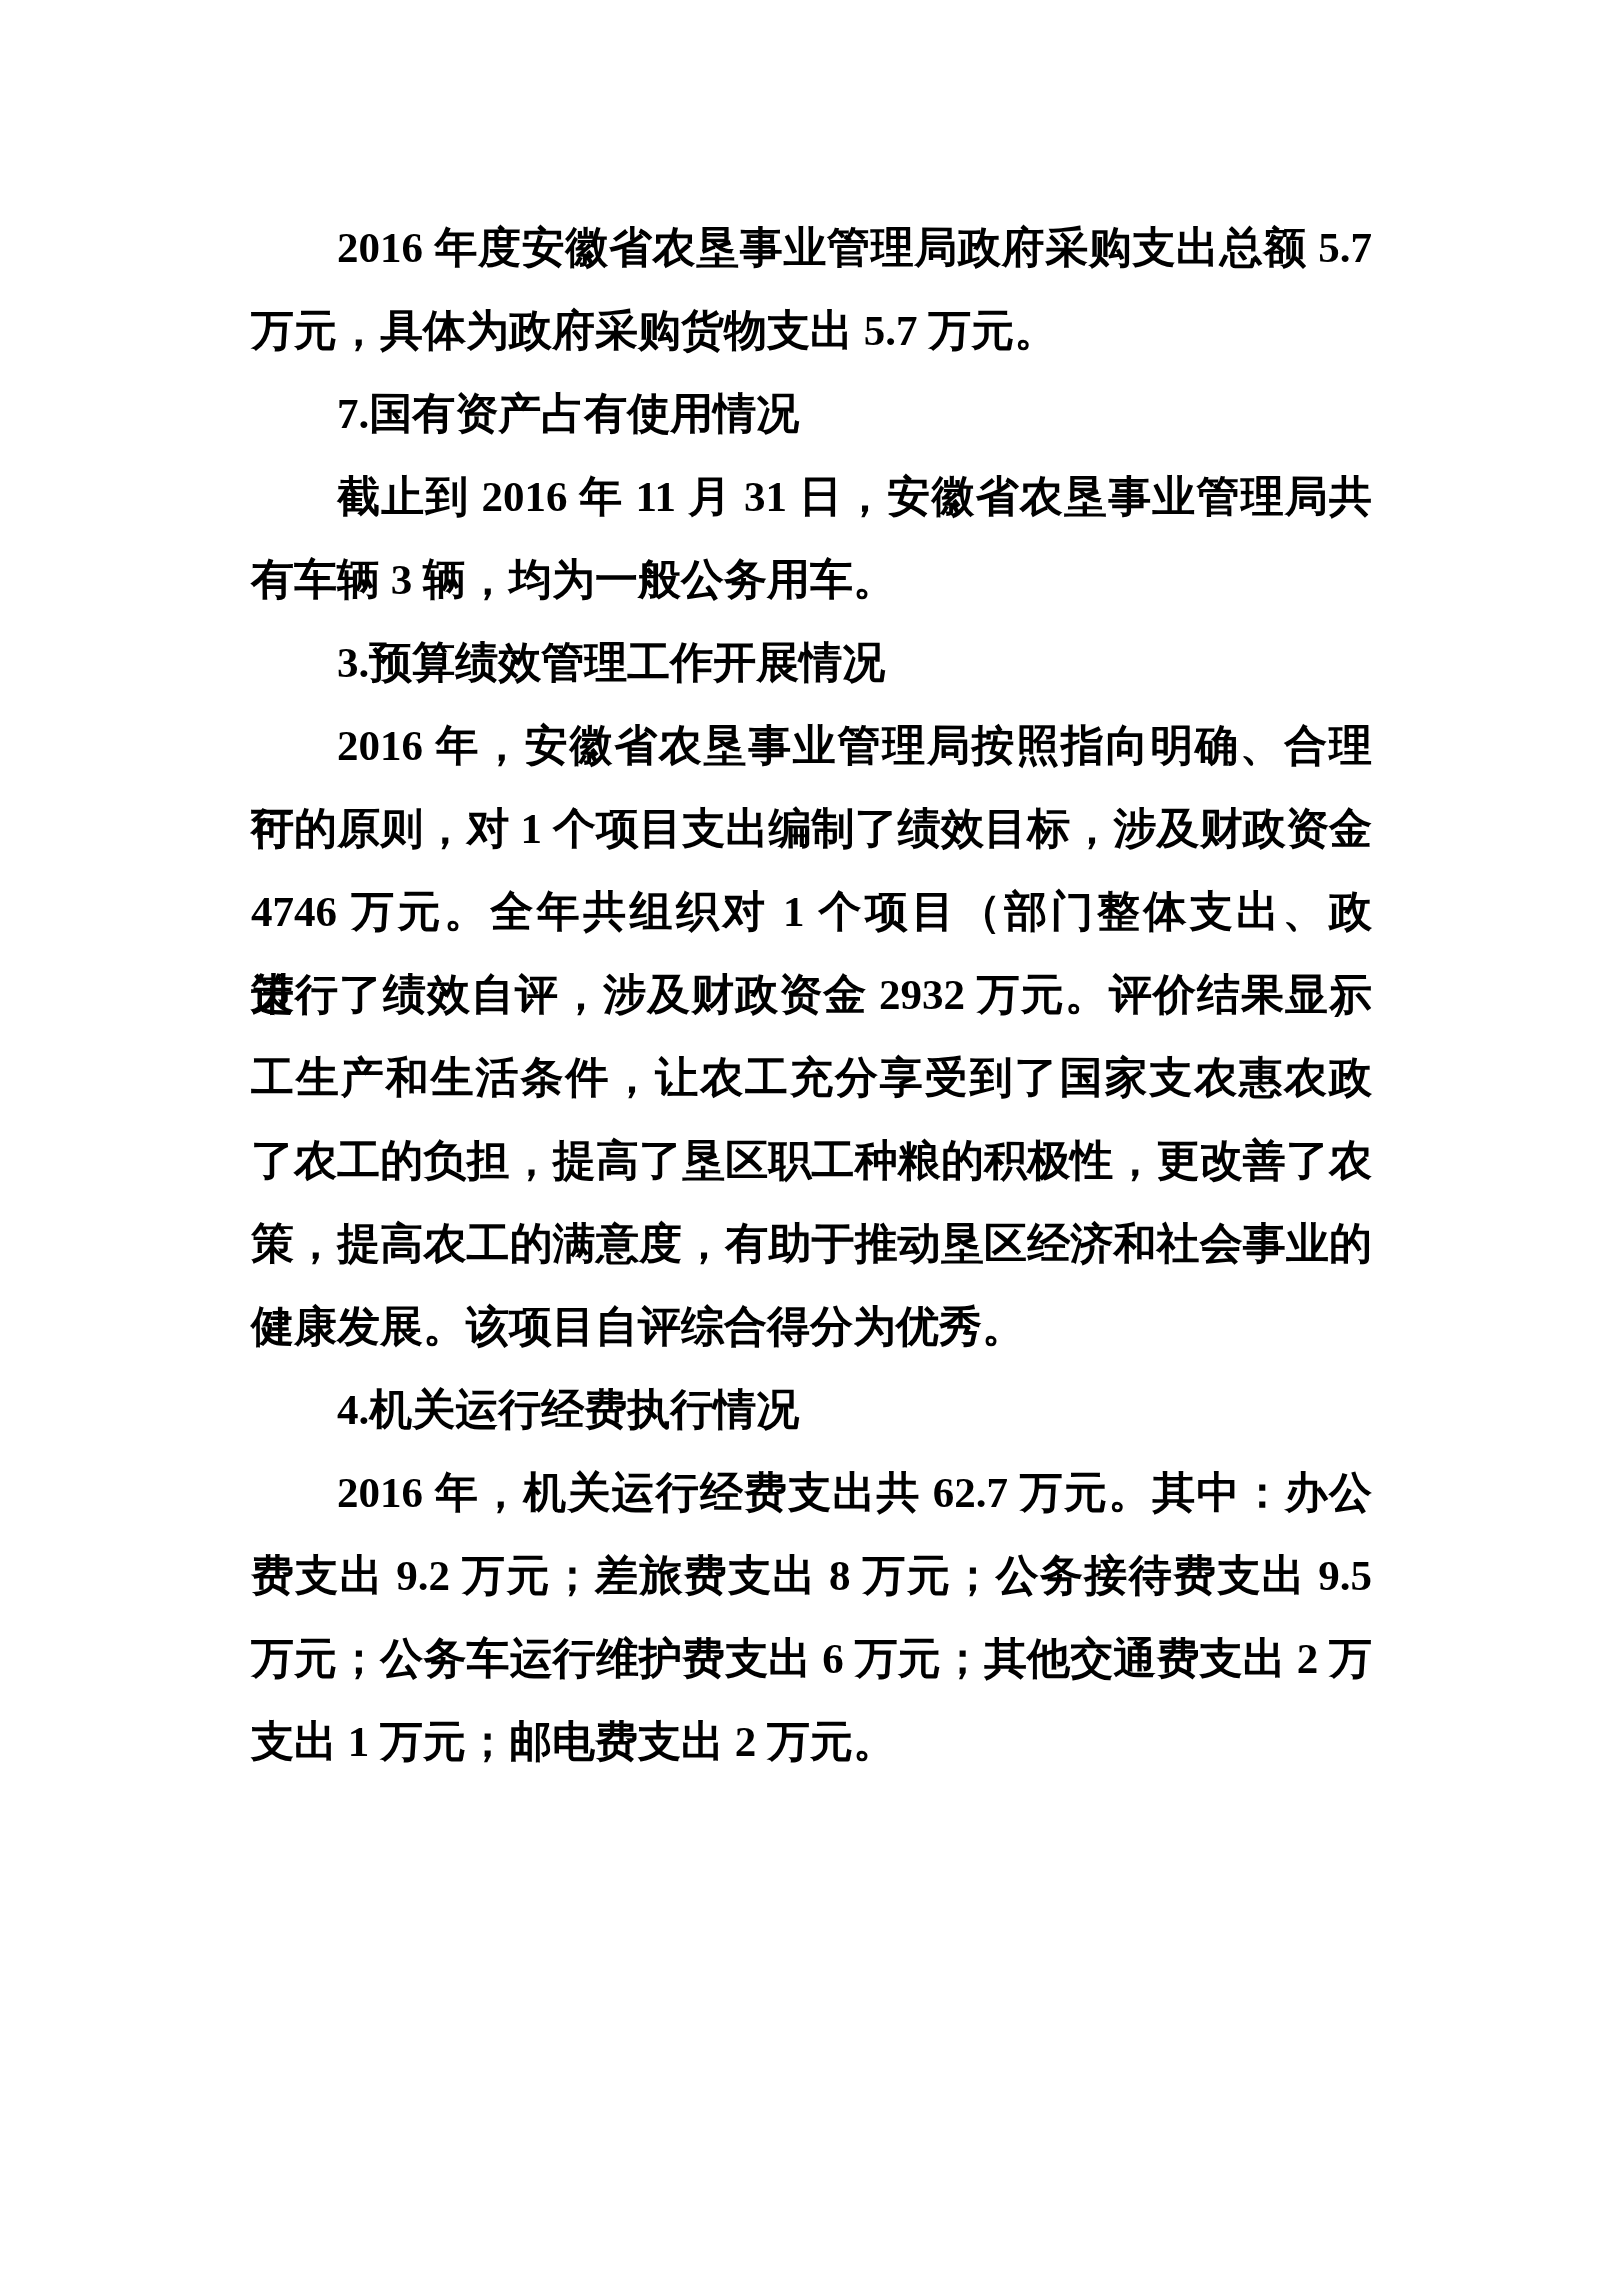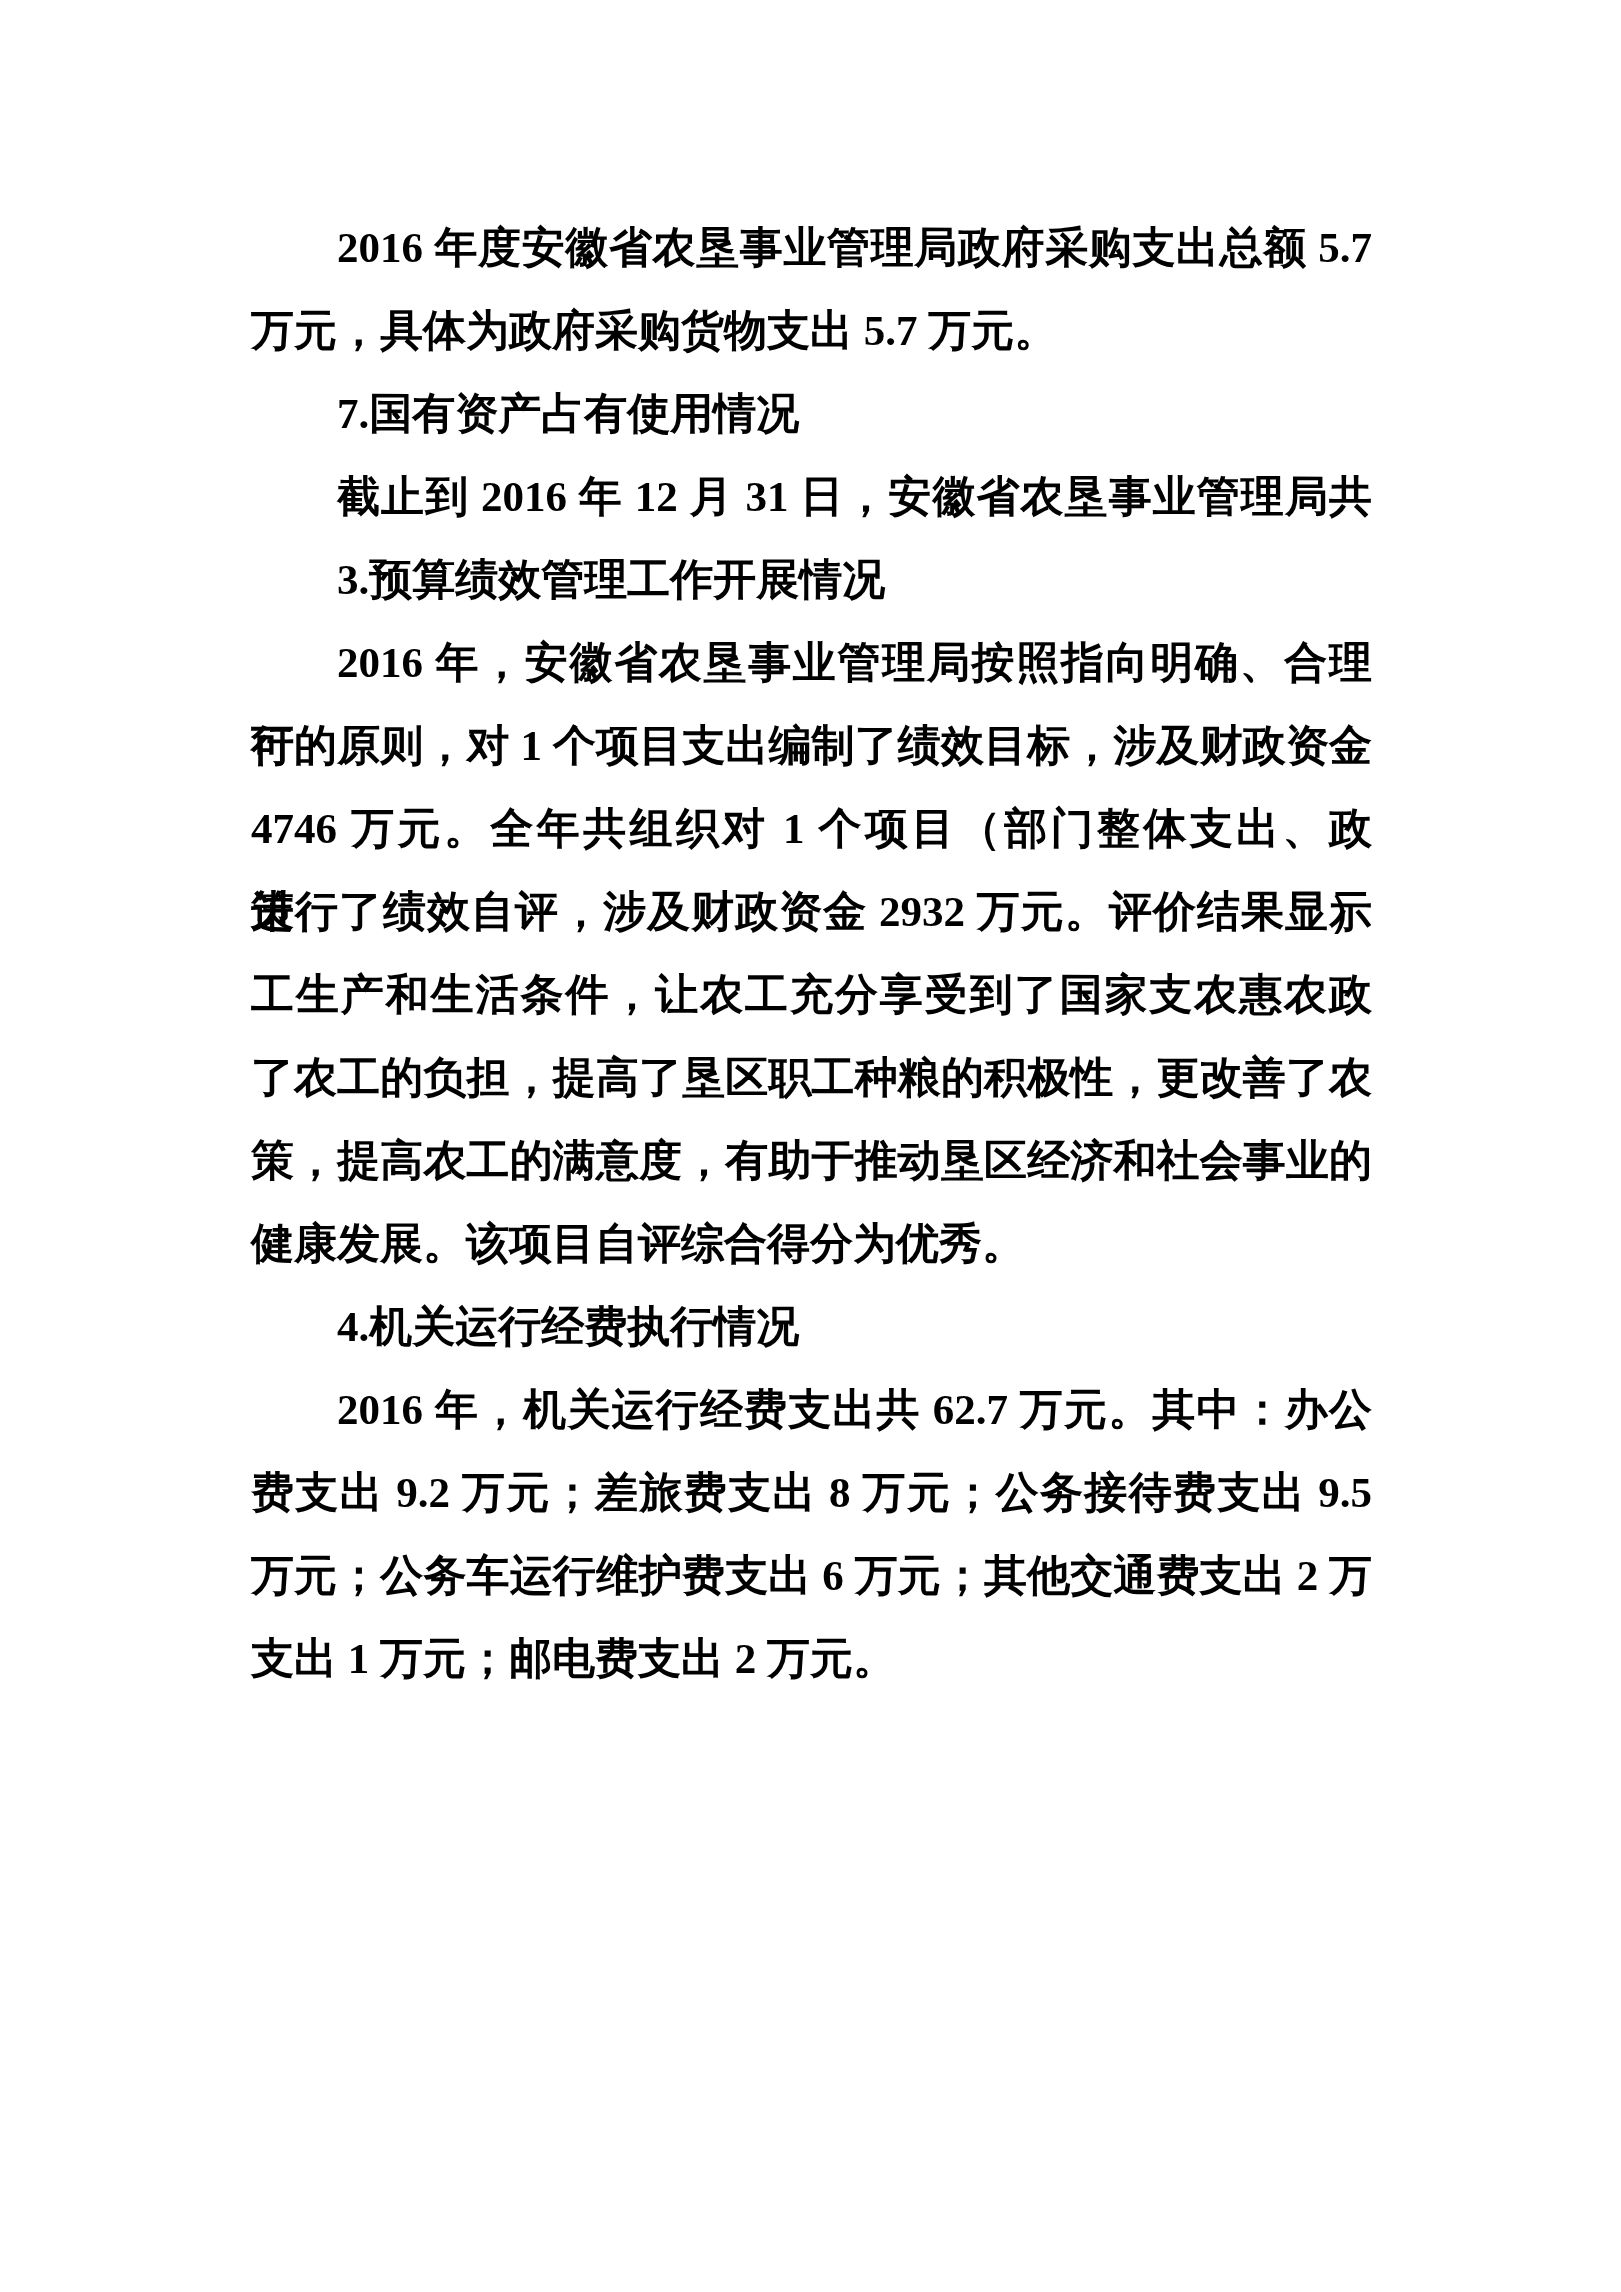--- a/index.html
+++ b/index.html
@@ -47,21 +47,22 @@
   }
 </style>
 </head>
 <body style="background: rgb(255, 255, 255);">
 
 <div class="page">
   <div class="doc-body" style="color: rgb(0, 0, 0);">
       <div class="line indent fill">2016 年度安徽省农垦事业管理局政府采购支出总额 5.7</div>
       <div class="line">万元，具体为政府采购货物支出 5.7 万元。</div>
       <div class="line indent">7.国有资产占有使用情况</div>
-      <div class="line indent fill">截止到 2016 年 12 月 31 日，安徽省农垦事业管理局共</div>
+      <div class="line indent fill">截止到 2016 年 11 月 31 日，安徽省农垦事业管理局共</div>
+      <div class="line">有车辆 3 辆，均为一般公务用车。</div>
       <div class="line indent">3.预算绩效管理工作开展情况</div>
       <div class="line indent fill">2016 年，安徽省农垦事业管理局按照指向明确、合理可</div>
       <div class="line fill">行的原则，对 1 个项目支出编制了绩效目标，涉及财政资金</div>
       <div class="line fill">4746 万元。全年共组织对 1 个项目（部门整体支出、政策）</div>
       <div class="line fill">进行了绩效自评，涉及财政资金 2932 万元。评价结果显示</div>
       <div class="line fill">工生产和生活条件，让农工充分享受到了国家支农惠农政</div>
       <div class="line fill">了农工的负担，提高了垦区职工种粮的积极性，更改善了农</div>
       <div class="line fill">策，提高农工的满意度，有助于推动垦区经济和社会事业的</div>
       <div class="line">健康发展。该项目自评综合得分为优秀。</div>
       <div class="line indent">4.机关运行经费执行情况</div>

